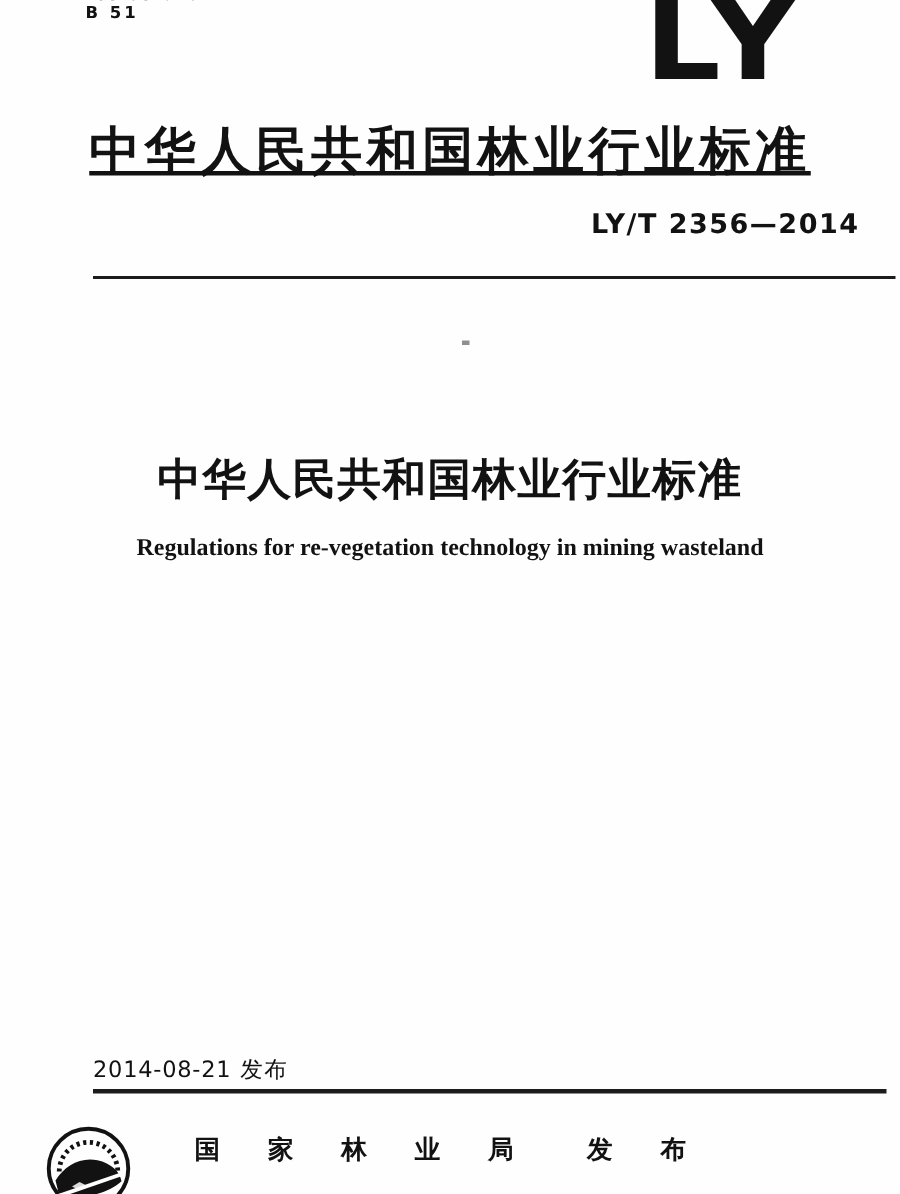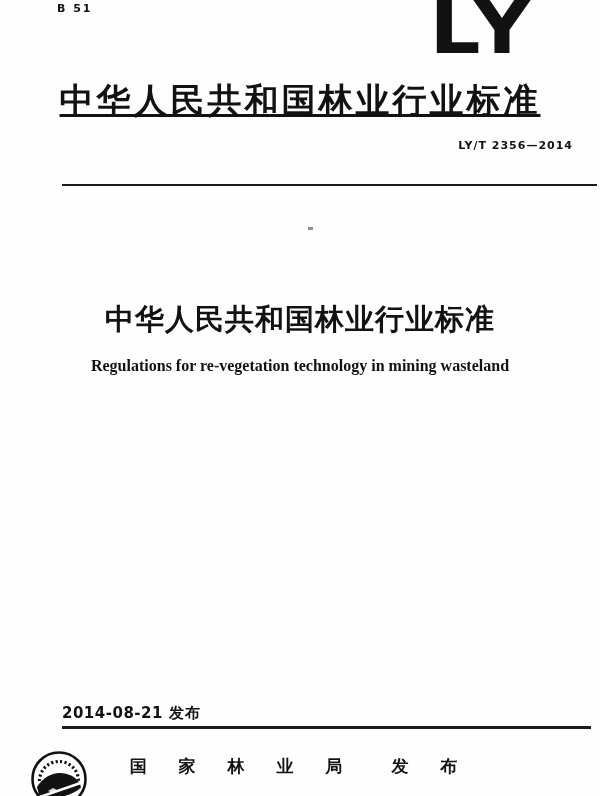--- a/index.html
+++ b/index.html
@@ -56,21 +56,21 @@
     font-size: 34px;
     font-weight: bold;
     letter-spacing: 3px;
     white-space: nowrap;
     text-decoration: underline;
   }
 
   .std-number {
     position: absolute;
     top: 139px; right: 27px;
-    font-size: 11px;
+    font-size: 18px;
     font-weight: bold;
     letter-spacing: 1px;
   }
 
   .rule-top {
     position: absolute;
     top: 184px; left: 62px; right: 3px;
     border-top: 2px solid #1c1c1c;
   }
 
@@ -99,21 +99,21 @@
     font-size: 16px;
     font-weight: bold;
   }
 
   .dates-row {
     position: absolute;
     top: 704px; left: 62px; right: 25px;
     display: flex;
     justify-content: space-between;
     font-size: 15px;
-    font-weight: bold;
+    font-weight: normal;
   }
   .dates-row .date-num { letter-spacing: 0.5px; }
   .dates-row .date-label { margin-left: 6px; letter-spacing: 1px; }
 
   .rule-bottom {
     position: absolute;
     top: 726px; left: 62px; right: 9px;
     border-top: 3px solid #1c1c1c;
   }
 

